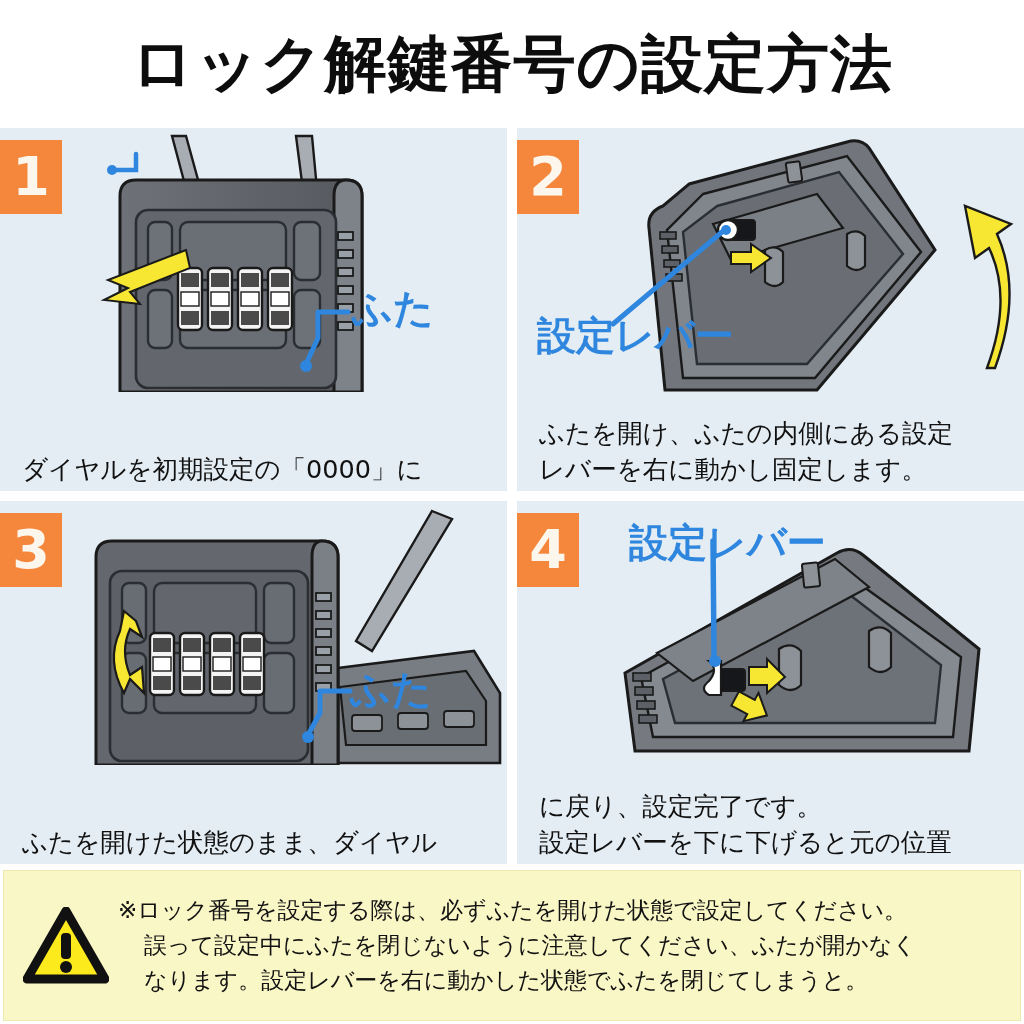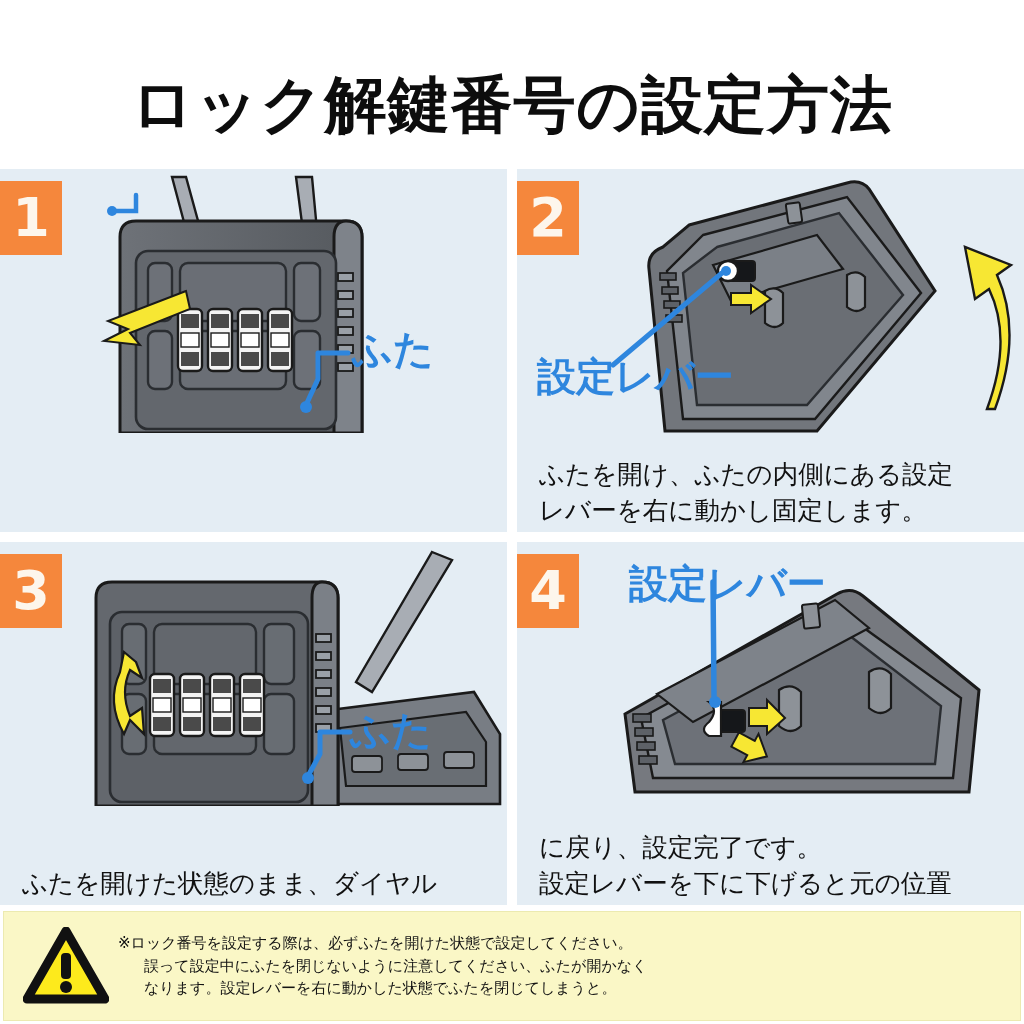--- a/index.html
+++ b/index.html
@@ -6,21 +6,21 @@
   body{
     width:1024px;height:1024px;
     background:#ffffff;
     font-family:"Liberation Sans","DejaVu Sans",sans-serif;
     overflow:hidden;
     position:relative;
   }
   #page{
     position:absolute;inset:0;
     background:#ffffff;
-    display:flex;flex-direction:column;margin-top:41px;
+    display:flex;flex-direction:column;
   }
 
   
   .title-bar{
     height:128px;flex:0 0 128px;
     display:flex;align-items:center;justify-content:center;
     background:#ffffff;
   }
   .title-text{
     font-size:62px;
@@ -89,21 +89,21 @@
     margin:0 3px 3px 3px;
     background:#faf7c6;
     border:1px solid #eceab0;
     display:flex;align-items:center;
     padding:6px 10px 6px 14px;
     box-sizing:border-box;
   }
   .warn-icon{flex:0 0 96px;display:flex;align-items:center;justify-content:center;}
   .warn-text{
     flex:1 1 auto;
-    font-size:15px;
+    font-size:23px;
     line-height:1.52;
     color:#131313;
     padding-left:4px;
     font-family:"DejaVu Sans","Liberation Sans",sans-serif;
   }
   .warn-text .ln{display:block;white-space:nowrap;}
   .warn-text .ln.l2,.warn-text .ln.l3{padding-left:26px;}
 </style>
 </head>
 <body>
@@ -192,20 +192,21 @@
       </svg>
 
       <div style="position:absolute;left:352px;top:160px;z-index:7;font-size:40px;font-weight:bold;color:#2e86de;font-family:'DejaVu Sans','Liberation Sans',sans-serif;line-height:1;">ふた</div>
 
       <svg style="position:absolute;left:296px;top:180px;width:76px;height:110px;z-index:6;" viewBox="0 0 76 110">
         <path d="M52 4 L22 4 L22 30 L10 56" stroke="#2e86de" stroke-width="5" fill="none" stroke-linecap="round" stroke-linejoin="round"></path>
         <circle cx="10" cy="58" r="6" fill="#2e86de"></circle>
       </svg>
 
       <div class="caption">
+        <span class="ln">ダイヤルを初期設定の「0000」に</span>
       </div>
     </div>
 
     <div class="panel">
       <div class="badge">
         <span>2</span>
       </div>
 
       <svg class="art" viewBox="0 0 507 264" preserveAspectRatio="xMidYMid meet">
 

